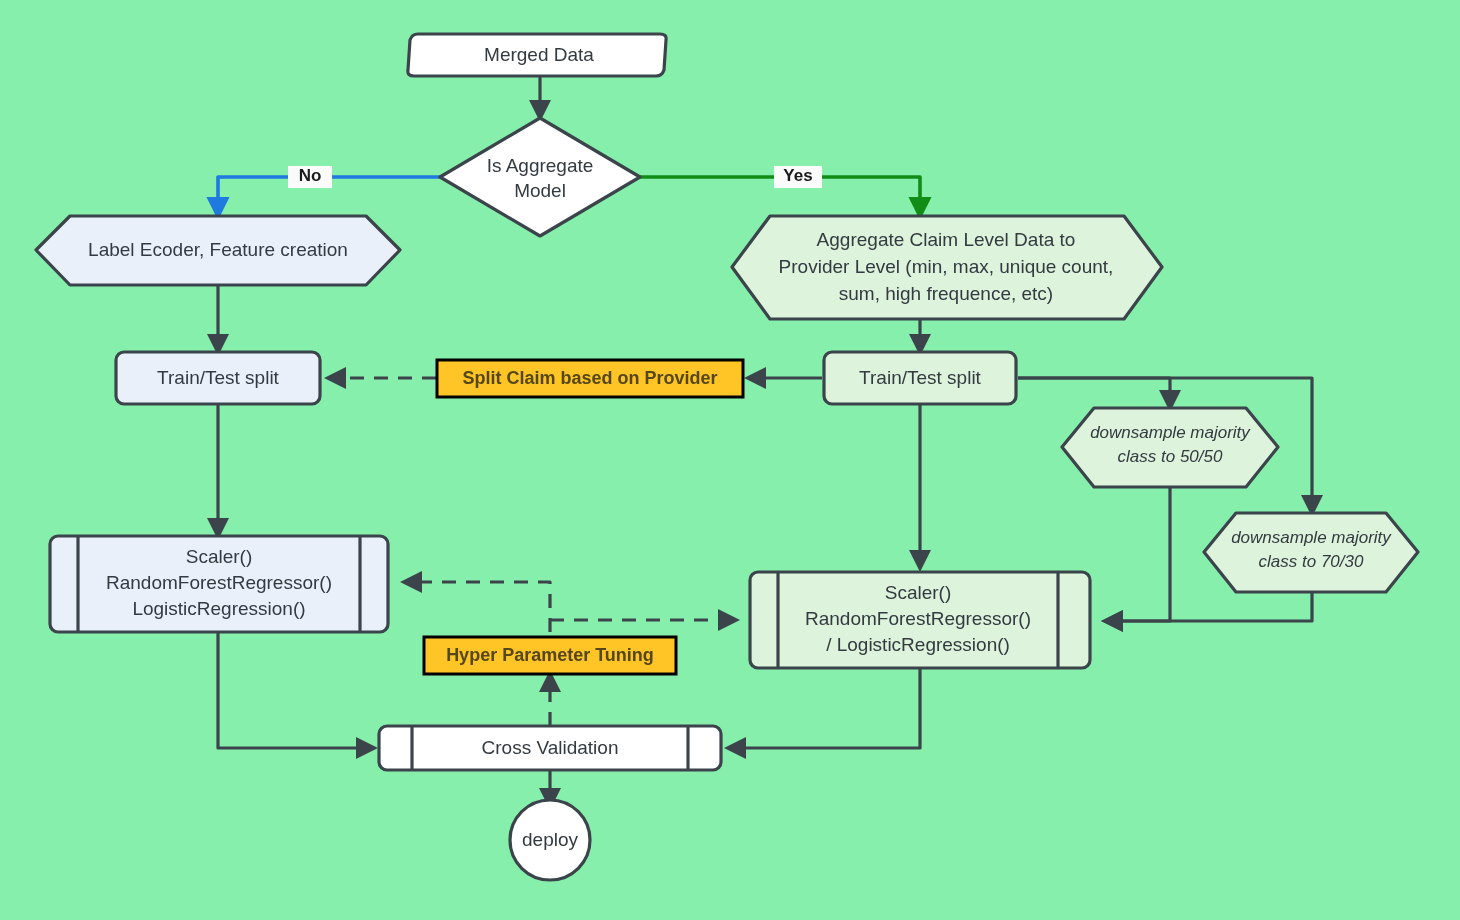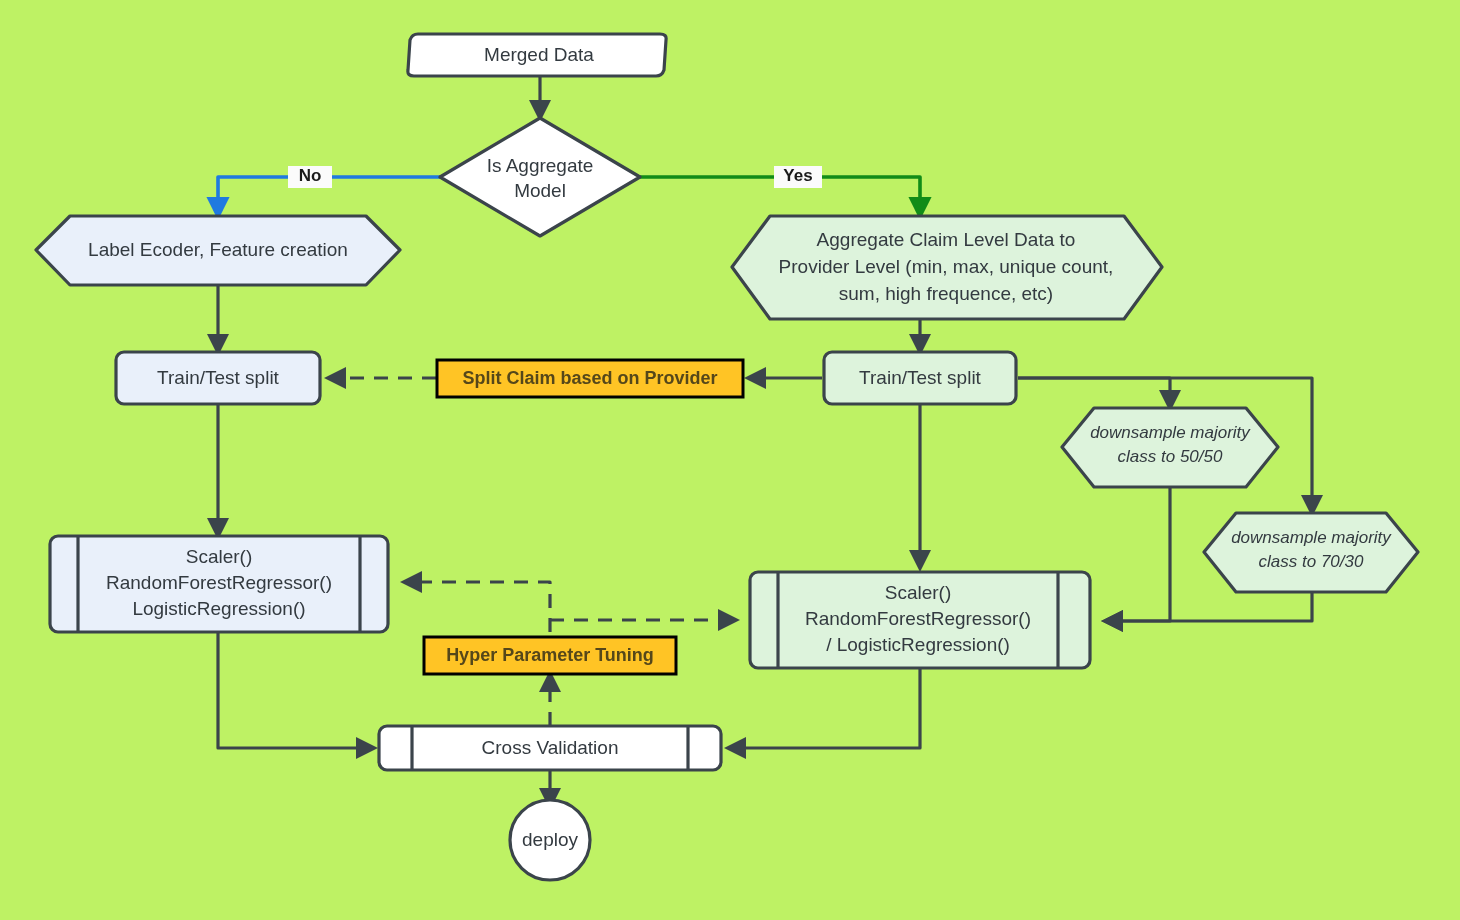--- a/index.html
+++ b/index.html
@@ -8,21 +8,21 @@
     padding: 0;
     background: #ffffff;
   }
   body {
     font-family: "Liberation Sans", sans-serif;
   }
   #canvas-wrap {
     position: relative;
     width: 1460px;
     height: 920px;
-    background: #bef264;
+    background: #86efac;
     overflow: hidden;
   }
   svg#flow {
     position: absolute;
     left: 0;
     top: 0;
     width: 1460px;
     height: 920px;
   }
   .node-text {

